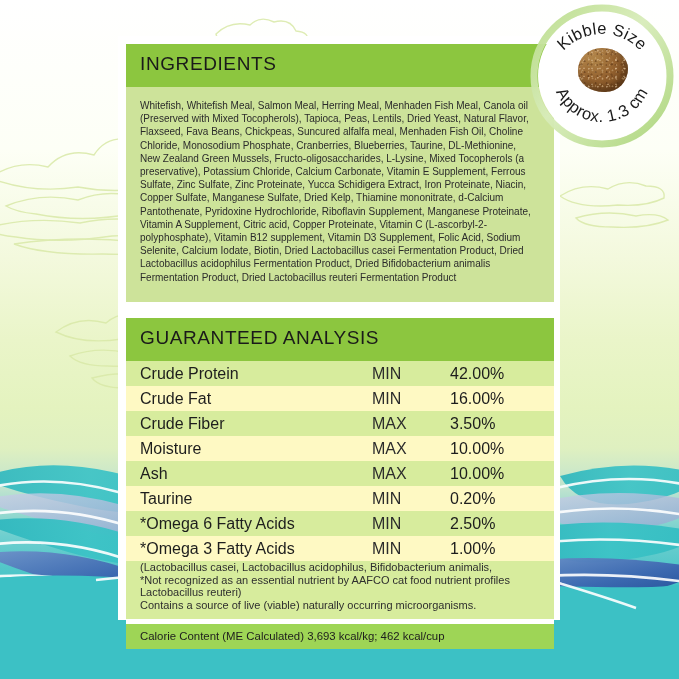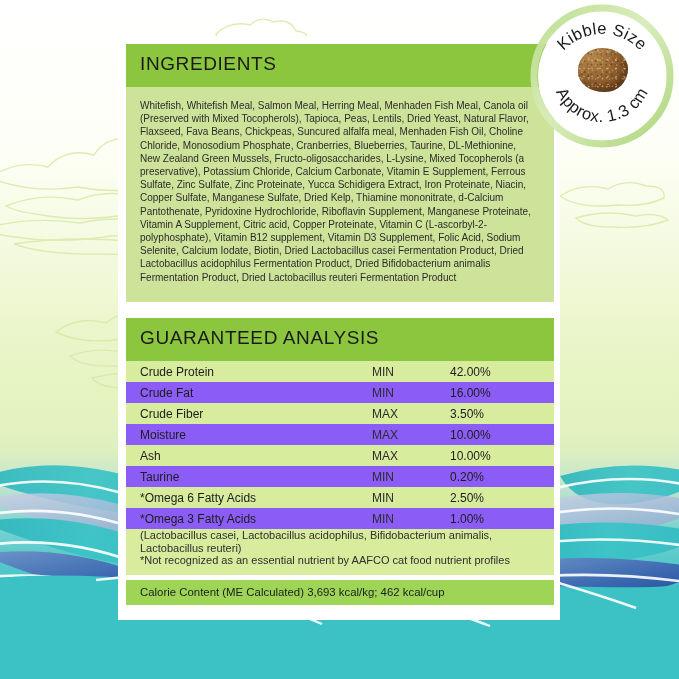--- a/index.html
+++ b/index.html
@@ -92,29 +92,29 @@
   #analysis-panel {
     left: 126px;
     top: 318px;
     width: 428px;
   }
 
   
   .ga-table {
     width: 100%;
     border-collapse: collapse;
-    font-size: 12px;
+    font-size: 16px;
     color: #1d1d1d;
   }
   .ga-table td {
     padding: 3.5px 0 3.5px 0;
     vertical-align: baseline;
   }
   .ga-row-light { background: #d7ec9d; }
-  .ga-row-dark  { background: #8b5cf6; }
+  .ga-row-dark  { background: #fef9c3; }
 
   .ga-name  { padding-left: 14px !important; width: 232px; }
   .ga-qual  { width: 78px; color: #2c2c2c; }
   .ga-val   { text-align: left; padding-right: 16px !important; }
 
   .ga-note-block {
     background: #d7ec9d;
     padding: 0 16px 8px 14px;
     font-size: 11px;
     line-height: 12.6px;
@@ -313,22 +313,23 @@
           <tr class="ga-row-dark">
             <td class="ga-name">*Omega 3 Fatty Acids</td>
             <td class="ga-qual">MIN</td>
             <td class="ga-val">1.00%</td>
           </tr>
         </tbody>
     </table>
 
     <div class="ga-note-block">
       <span class="ln">(Lactobacillus casei, Lactobacillus acidophilus, Bifidobacterium animalis,</span>
+      <span class="ln">*Not recognized as an essential nutrient by AAFCO cat food nutrient profiles</span>
       <span class="ln">Lactobacillus reuteri)</span>
-      <span class="ln">*Not recognized as an essential nutrient by AAFCO cat food nutrient profiles</span>
+      <span class="ln">Contains a source of live (viable) naturally occurring microorganisms.</span>
     </div>
 
     <div class="calorie-spacer"></div>
 
     <div class="calorie-row">Calorie Content (ME Calculated) 3,693 kcal/kg; 462 kcal/cup</div>
   </div>
 
   <div id="kibble-badge">
     <svg class="badge-svg" width="148" height="148" viewBox="0 0 148 148">
       <defs>

